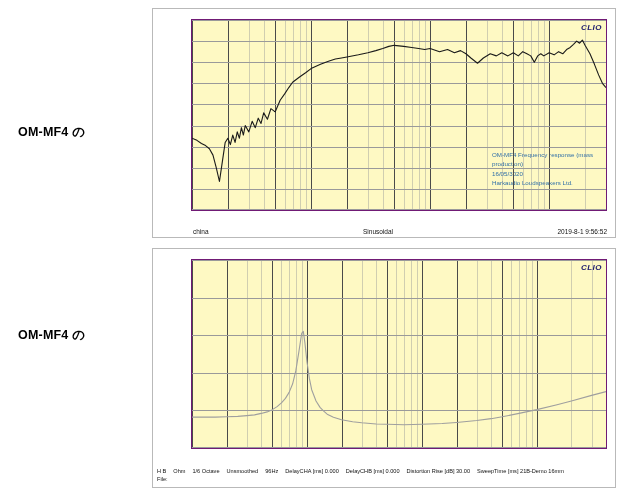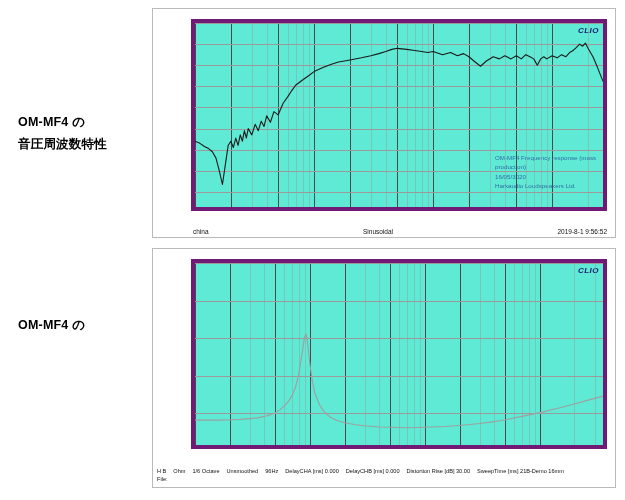--- a/index.html
+++ b/index.html
@@ -23,39 +23,39 @@
   .caption {
     position: absolute;
     font-size: 12.5px;
     color: #000;
     line-height: 1.75;
     font-weight: 600;
     letter-spacing: 0.2px;
   }
   #caption-spl { left: 18px; top: 112px; }
   #caption-imp { left: 18px; top: 315px; }
-  .caption div { white-space: nowrap; }
+  .caption div { white-space: nowrap; margin-top: 10px; }
 
   
   .chart-box {
     position: absolute;
     background: #fff;
     border: 1px solid #b9b9b9;
   }
   #spl-chart { left: 152px; top: 8px; width: 462px; height: 228px; }
   #imp-chart { left: 152px; top: 248px; width: 462px; height: 238px; }
 
   .plot {
     position: absolute;
     left: 38px;
     top: 10px;
     right: 8px;
     bottom: 26px;
-    border: 4px solid #701a75;
-    background: #5eead4;
+    border: 1px solid #701a75;
+    background: #fef9c3;
     overflow: hidden;
   }
   #imp-chart .plot { bottom: 38px; }
 
   .grid-line {
     position: absolute;
     background: #9a9a9a;
   }
   .grid-line.v { width: 1px; top: 0; bottom: 0; }
   .grid-line.h { height: 1px; left: 0; right: 0; }
@@ -120,21 +120,20 @@
 
   svg.curve { position: absolute; left: 0; top: 0; }
 </style>
 </head>
 <body>
 
 <div class="page">
 
   <div class="caption" id="caption-spl">
     <div>OM-MF4 の</div>
-    <div>音圧周波数特性</div>
   </div>
 
   <div class="caption" id="caption-imp">
     <div>OM-MF4 の</div>
   </div>
 
   <div class="chart-box" id="spl-chart">
     <div class="axis-title" id="spl-ytitle">dBSPL</div>
     <div class="plot" id="spl-plot">
       <div class="clio-logo">CLIO</div>

